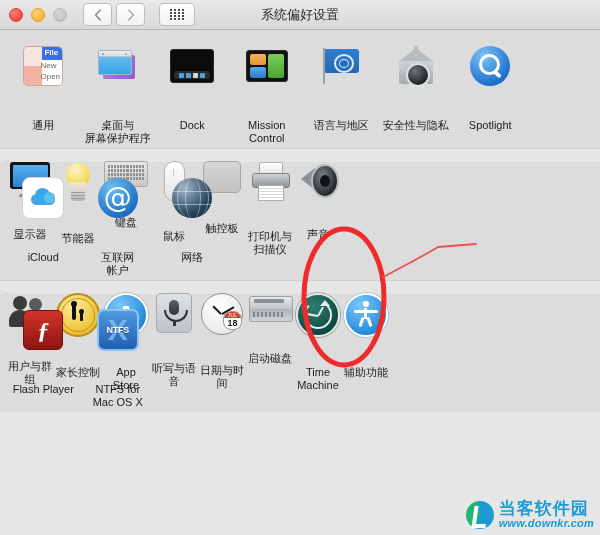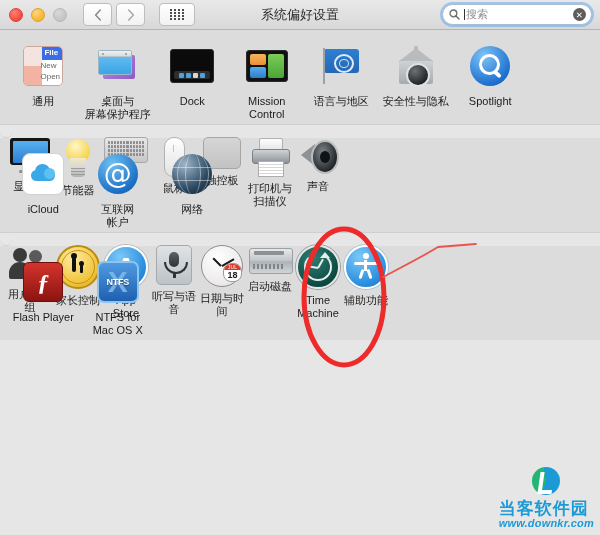--- a/index.html
+++ b/index.html
@@ -109,20 +109,21 @@
     border-bottom: 1px solid #cfcfcf;
   }
   .row.dark { background: #dcdcdc; }
   .row.light { background: #e7e7e7; }
   .row.last { border-bottom: none; }
 
   .cell {
     width: 74.5px;
     display: flex; flex-direction: column; align-items: center;
     padding-top: 4px;
+    gap: 24px;
   }
   .iconbox {
     width: 48px; height: 48px;
     position: relative;
     display: flex; align-items: center; justify-content: center;
   }
   .label {
     margin-top: 5px;
     font-size: 11px; line-height: 12.5px;
     color: #1c1c1c; text-align: center;
@@ -558,21 +559,21 @@
     position:relative; color:#ffffff; font-size:9px; font-weight:bold; letter-spacing:-.3px;
     text-shadow: 0 1px 1px rgba(0,0,0,.4);
   }
 
   
   .annot { position:absolute; left:0; top:0; width:600px; height:535px; pointer-events:none; }
 
   
   .watermark {
     position:absolute; right:6px; bottom:6px;
-    display:flex; align-items:center; gap:5px;flex-direction:column;
+    display:flex; align-items:center; gap:5px;
   }
   .wm-logo {
     width:28px; height:28px; border-radius:50%;
     background: conic-gradient(from 200deg, #23b573 0deg 150deg, #1b9ad6 150deg 360deg);
     position:relative; flex:0 0 auto;
   }
   .wm-logo::after {
     content:''; position:absolute; left:7px; top:5px; width:10px; height:18px;
     border-left:4px solid #fff; border-bottom:4px solid #fff; transform: skewX(-8deg);
   }
@@ -627,36 +628,20 @@
             <i></i>
             <i></i>
             <i></i>
             <i></i>
         </span>
       </div>
     </div>
 
     <div class="wintitle">系统偏好设置</div>
 
-    <div class="searchwrap">
-      <div class="searchring"></div>
-      <div class="searchfield">
-        <span class="mag">
-          <svg width="11" height="11" viewBox="0 0 11 11">
-            <circle cx="4.4" cy="4.4" r="3.4" fill="none" stroke="#6e6e6e" stroke-width="1.3"></circle>
-            <path d="M7 7l3 3" stroke="#6e6e6e" stroke-width="1.4" stroke-linecap="round"></path>
-          </svg>
-        </span>
-        <span class="caret"></span>
-        <span class="searchplace">搜索</span>
-        <span class="clearbtn">
-            <span>✕</span>
-          </span>
-      </div>
-    </div>
   </div>
 
   <div class="content">
 
     <div class="row dark">
       <div class="cell">
         <div class="iconbox">
           <div class="ic-general">
               <div class="g-tl"></div>
               <div class="g-bl"></div>

